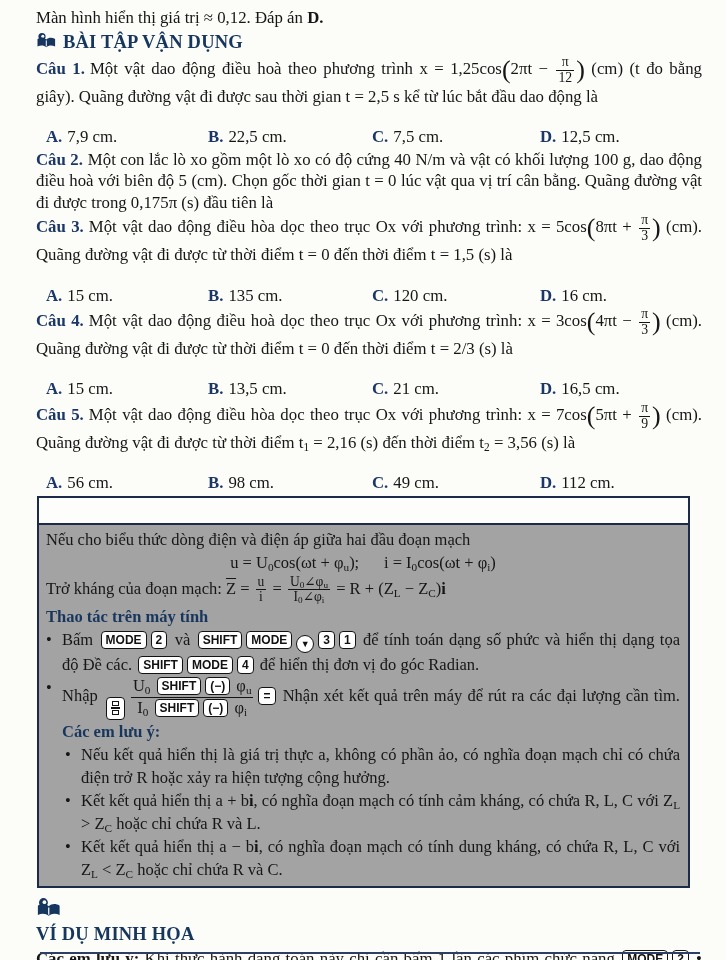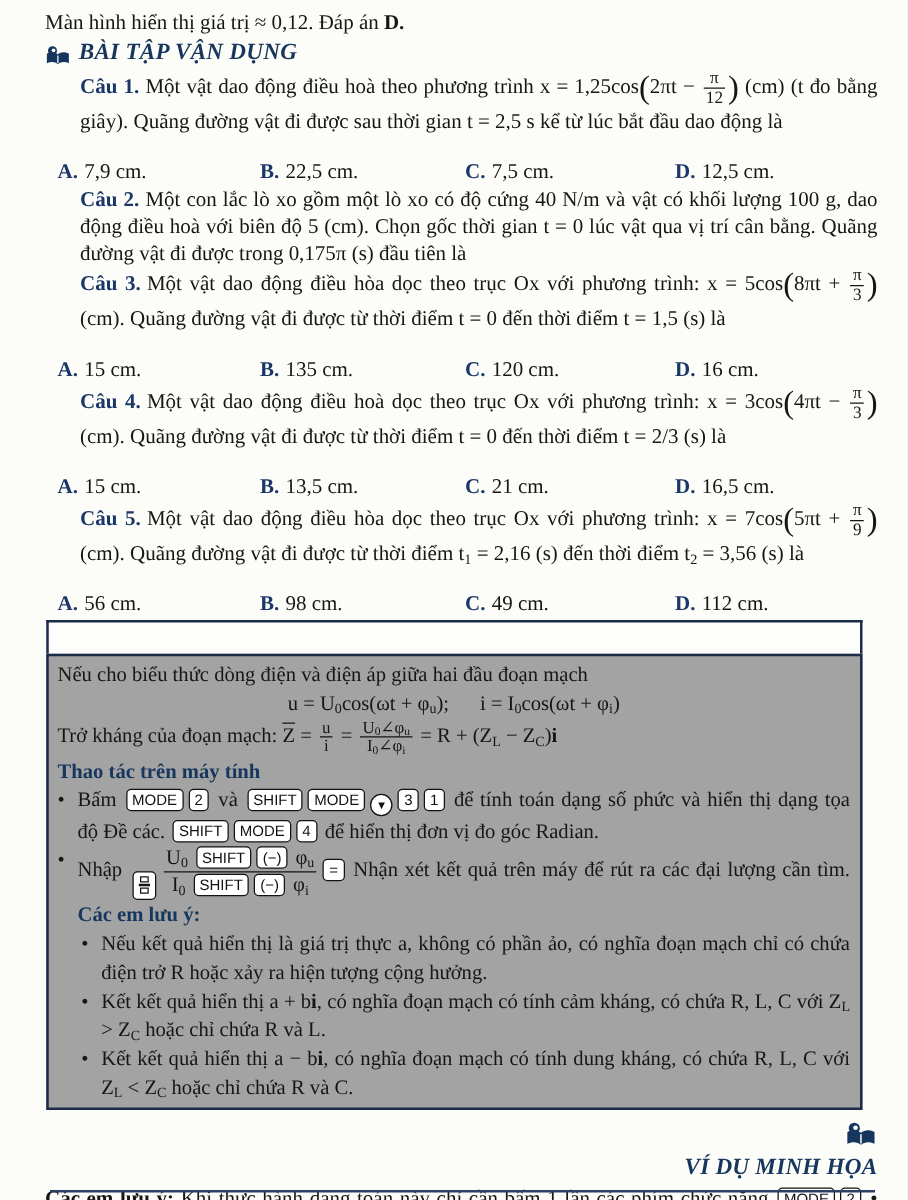--- a/index.html
+++ b/index.html
@@ -13,39 +13,39 @@
     font-size:16.8px;
     line-height:21.5px;
     box-sizing:border-box;
     padding:7px 24px 0 36px;
   }
   p{margin:0;}
   b{font-weight:bold;}
   .navy{color:#17365d;}
   .just{text-align:justify;}
   
-  .sec-header{display:flex;align-items:flex-end;gap:6px;margin:3px 0 2px 0;font-style:italic;}
+  .sec-header{display:flex;align-items:flex-start;gap:6px;margin:3px 0 2px 0;}
   .sec-header .title{color:#17365d;font-weight:bold;font-size:18.5px;letter-spacing:.2px;}
   .book-icon{flex:0 0 auto;}
   
-  .qtext{text-align:justify;margin-left:28px;}
+  .qtext{text-align:justify;}
   .qlabel{color:#1b3768;font-weight:bold;margin-right:5px;}
   .answers{display:grid;grid-template-columns:162px 164px 168px auto;padding-left:10px;margin:19px 0 1px 0;}
   .ans .al{color:#1b3768;font-weight:bold;margin-right:5px;}
   
   sub{font-size:.68em;vertical-align:-0.25em;line-height:0;}
   .bigp{font-size:1.55em;line-height:0;vertical-align:-0.16em;font-weight:400;}
   .ov{text-decoration:overline;}
   .frac{display:inline-block;vertical-align:middle;text-align:center;line-height:1.08;font-size:.82em;margin:0 2px;}
   .frac .fn{display:block;border-bottom:1.4px solid #141414;padding:0 2px;}
   .frac .fd{display:block;padding:0 2px;}
   .bigfrac{font-size:1em;line-height:1.25;margin:0 3px;}
   
   .key{display:inline-block;border:1.7px solid #121212;border-radius:4px;background:#fff;
-       font-family:"Liberation Sans","DejaVu Sans",sans-serif;font-weight:normal;color:#111;
+       font-family:"Liberation Sans","DejaVu Sans",sans-serif;font-weight:bold;color:#111;
        font-size:12px;line-height:14px;padding:1px 4px 1px;margin:0 2px;vertical-align:1px;white-space:nowrap;}
   .ckey{display:inline-flex;align-items:center;justify-content:center;width:16px;height:16px;
         border:1.7px solid #121212;border-radius:50%;background:#fff;font-size:9px;line-height:1;
         margin:0 2px;vertical-align:-2px;color:#111;}
   .fk{display:inline-flex;flex-direction:column;align-items:center;justify-content:center;gap:1px;
       width:17px;height:21px;border:1.7px solid #121212;border-radius:4px;background:#fff;
       margin:0 3px;vertical-align:-5px;}
   .fk i{display:block;width:7px;height:5px;border:1.2px solid #141414;box-sizing:border-box;}
   .fk u{display:block;width:9px;height:2px;background:#141414;text-decoration:none;}
   

